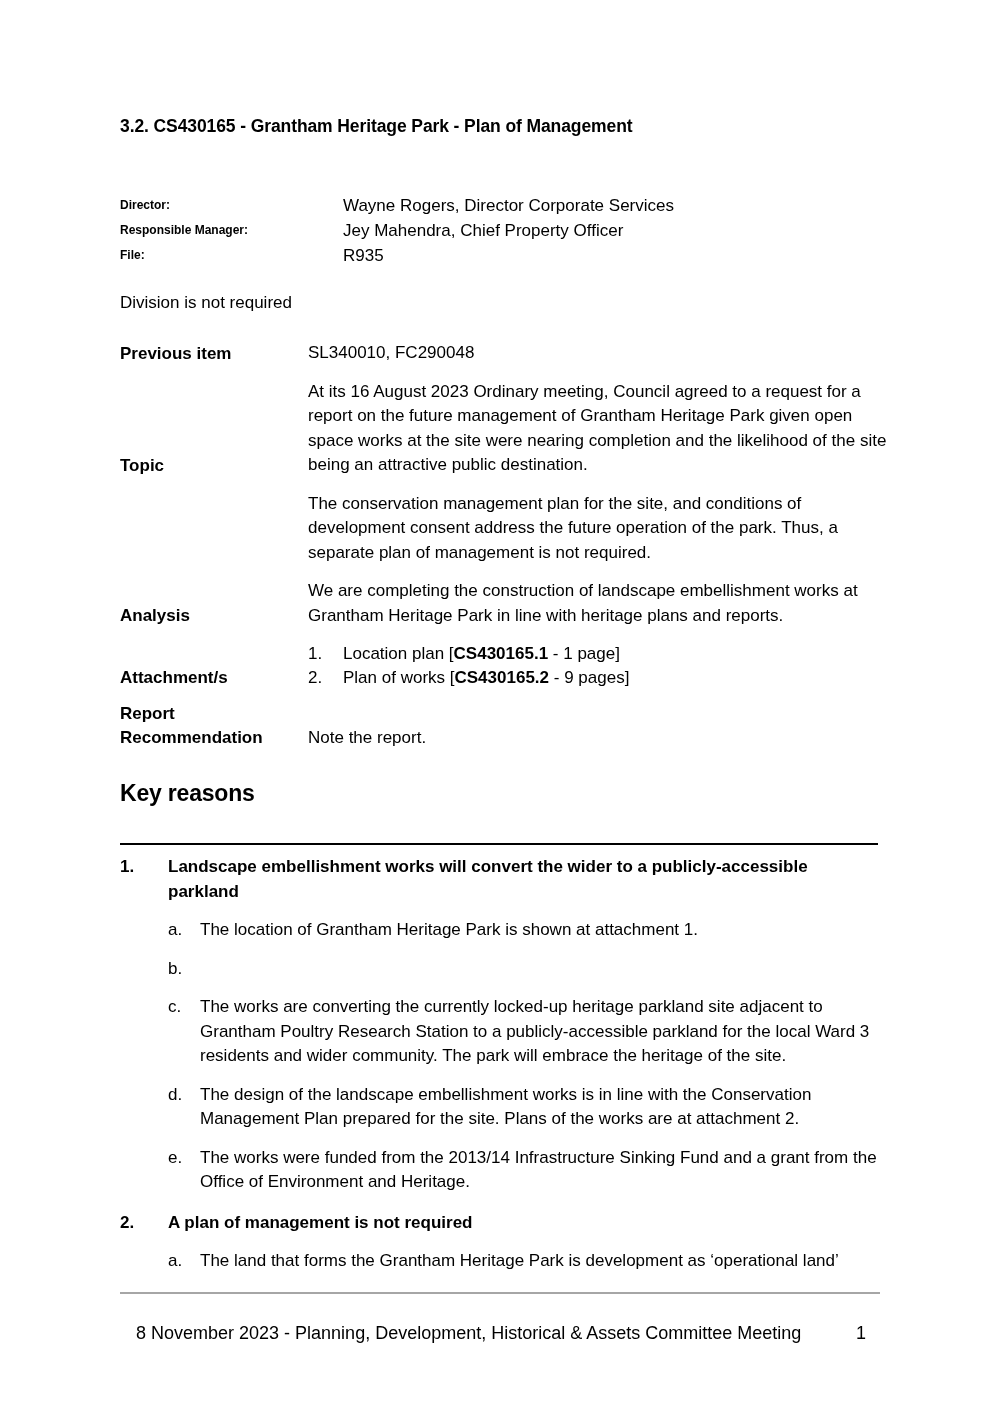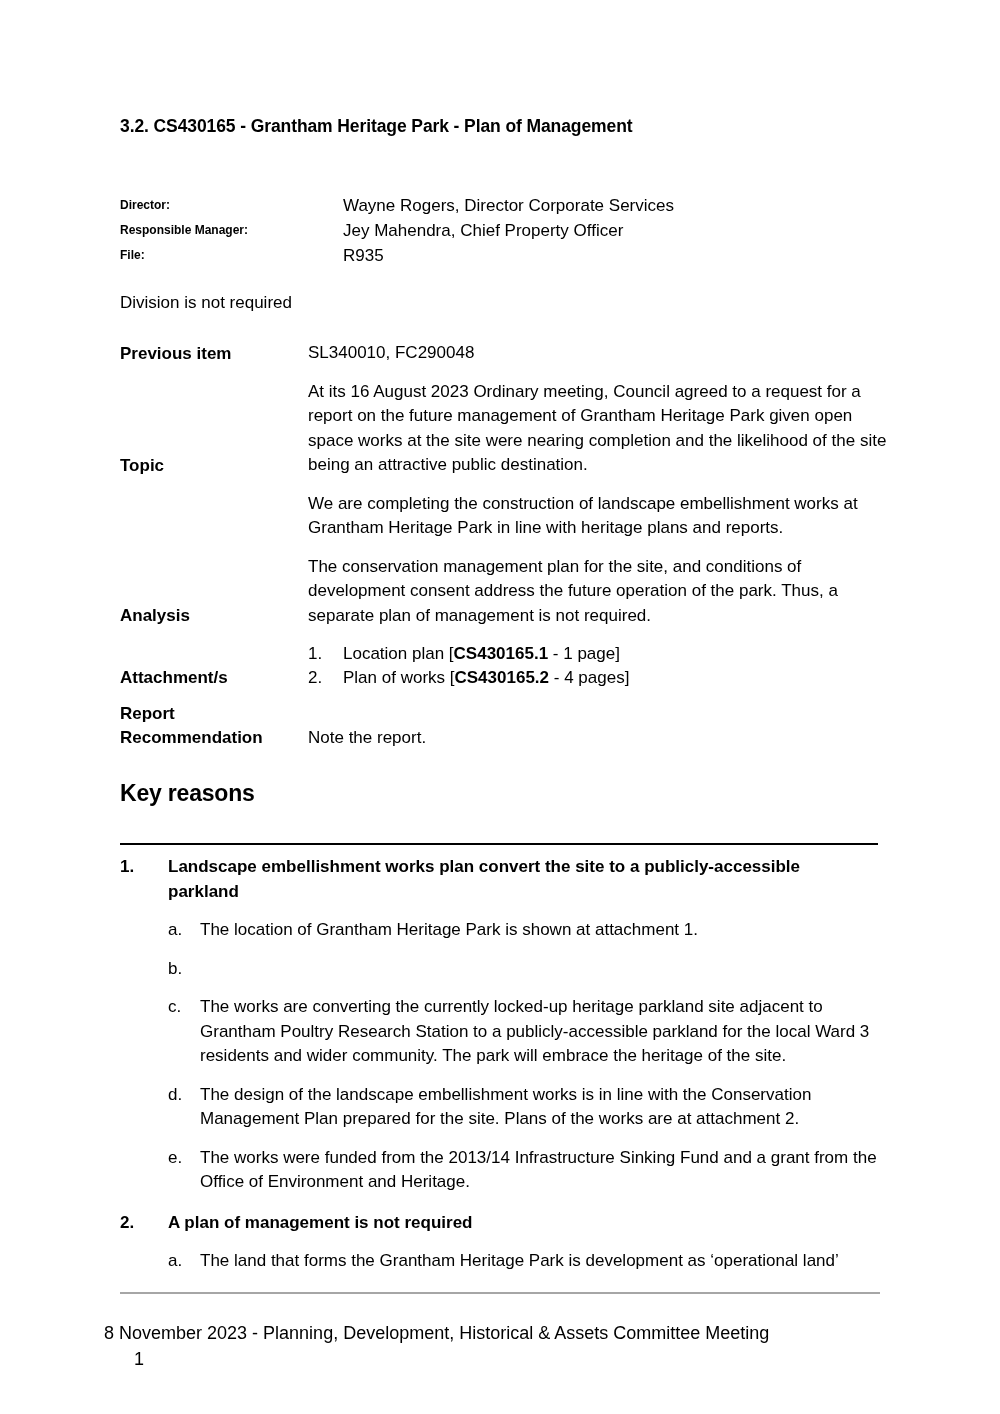--- a/index.html
+++ b/index.html
@@ -181,26 +181,25 @@
   .footer-rule {
     position: absolute;
     left: 120px;
     top: 1292px;
     width: 760px;
     height: 0;
     border-top: 2px solid #a6a6a6;
   }
   .footer {
     position: absolute;
-    left: 104px;
+    left: 136px;
     top: 1320px;
     width: 765px;
     display: flex;
     align-items: flex-start;
-    flex-direction: column;
   }
   .footer-text {
     flex: 1 1 auto;
     font-size: 18px;
     line-height: 26px;
     max-width: 690px;
   }
   .footer-page {
     flex: 0 0 auto;
     font-size: 18px;
@@ -245,36 +244,36 @@
     <div class="field-row">
       <div class="field-label">Topic</div>
       <div class="field-content">
         <p>At its 16 August 2023 Ordinary meeting, Council agreed to a request for a report on the future management of Grantham Heritage Park given open space works at the site were nearing completion and the likelihood of the site being an attractive public destination.</p>
       </div>
     </div>
 
     <div class="field-row">
       <div class="field-label">Analysis</div>
       <div class="field-content">
+        <p>The conservation management plan for the site, and conditions of development consent address the future operation of the park. Thus, a separate plan of management is not required.</p>
         <p>We are completing the construction of landscape embellishment works at Grantham Heritage Park in line with heritage plans and reports.</p>
-        <p>The conservation management plan for the site, and conditions of development consent address the future operation of the park. Thus, a separate plan of management is not required.</p>
       </div>
     </div>
 
     <div class="field-row tight">
       <div class="field-label">Attachment/s</div>
       <div class="field-content">
         <ul class="attach-list">
           <li>
             <span class="attach-num">1.</span>
             <span class="attach-text"><span>Location plan [</span><b>CS430165.1</b><span> - 1 page]</span></span>
           </li>
           <li>
             <span class="attach-num">2.</span>
-            <span class="attach-text"><span>Plan of works [</span><b>CS430165.2</b><span> - 4 pages]</span></span>
+            <span class="attach-text"><span>Plan of works [</span><b>CS430165.2</b><span> - 9 pages]</span></span>
           </li>
         </ul>
       </div>
     </div>
 
     <div class="field-row">
       <div class="field-label">
         <span class="lbl-line">Report</span>
         <span class="lbl-line">Recommendation</span>
       </div>
@@ -286,21 +285,21 @@
   </div>
 
   <div class="key-heading">Key reasons</div>
   <div class="key-rule"></div>
 
   <div class="reasons">
 
     <div class="reason-item">
       <div class="reason-head">
         <span class="reason-num">1.</span>
-        <span class="reason-title">Landscape embellishment works plan convert the site to a publicly-accessible parkland</span>
+        <span class="reason-title">Landscape embellishment works will convert the wider to a publicly-accessible parkland</span>
       </div>
       <ul class="sub-list">
         <li class="sub-item">
           <span class="sub-letter">a.</span>
           <span class="sub-text">The location of Grantham Heritage Park is shown at attachment 1.</span>
         </li>
         <li class="sub-item">
           <span class="sub-letter">b.</span>
         </li>
         <li class="sub-item">

